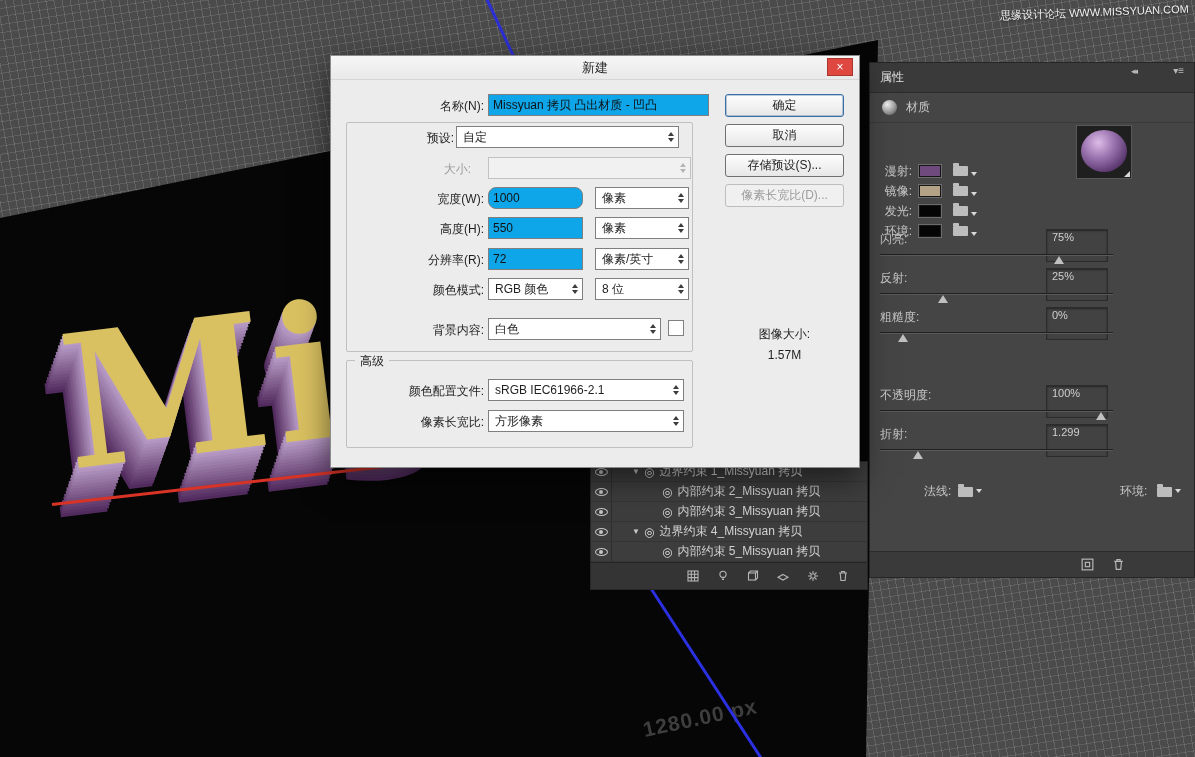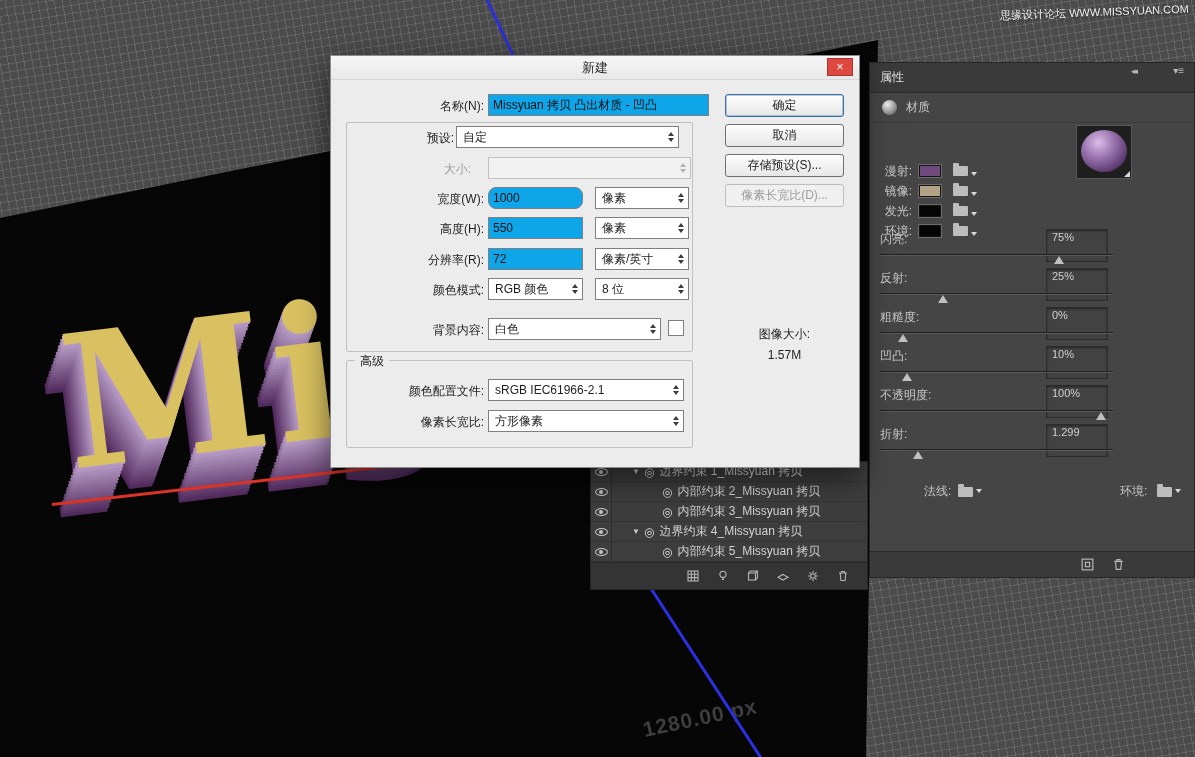--- a/index.html
+++ b/index.html
@@ -246,27 +246,20 @@
           <div class="sl-handle" style="left: 58px;"></div>
         </div>
       </div>
       <div class="sl-block" style="top: 244px;">
         <span class="sl-label">粗糙度:</span>
         <span class="sl-value">0%</span>
         <div class="sl-track">
           <div class="sl-handle" style="left: 18px;"></div>
         </div>
       </div>
-      <div class="sl-block" style="top: 283px;">
-        <span class="sl-label">凹凸:</span>
-        <span class="sl-value">10%</span>
-        <div class="sl-track">
-          <div class="sl-handle" style="left: 22px;"></div>
-        </div>
-      </div>
       <div class="sl-block" style="top: 322px;">
         <span class="sl-label">不透明度:</span>
         <span class="sl-value">100%</span>
         <div class="sl-track">
           <div class="sl-handle" style="left: 216px;"></div>
         </div>
       </div>
       <div class="sl-block" style="top: 361px;">
         <span class="sl-label">折射:</span>
         <span class="sl-value">1.299</span>

